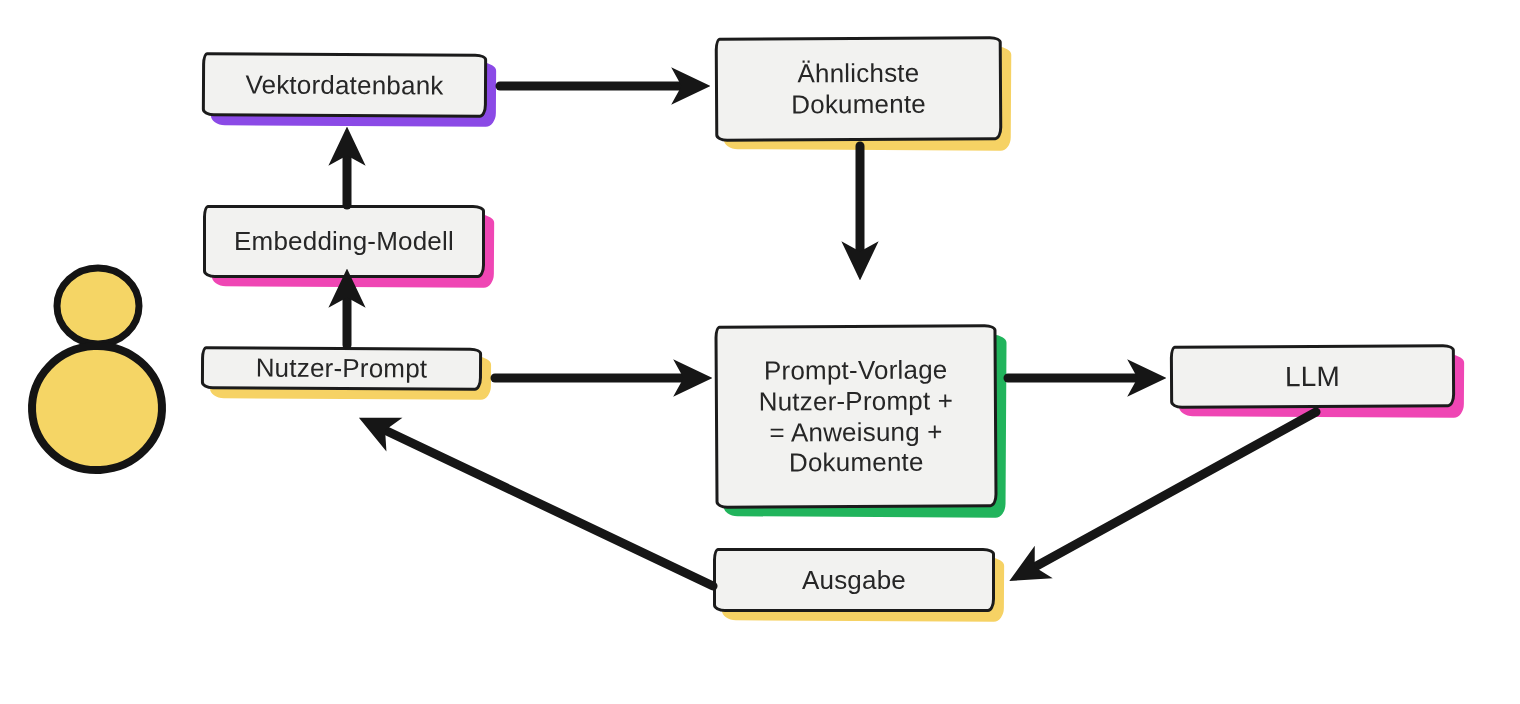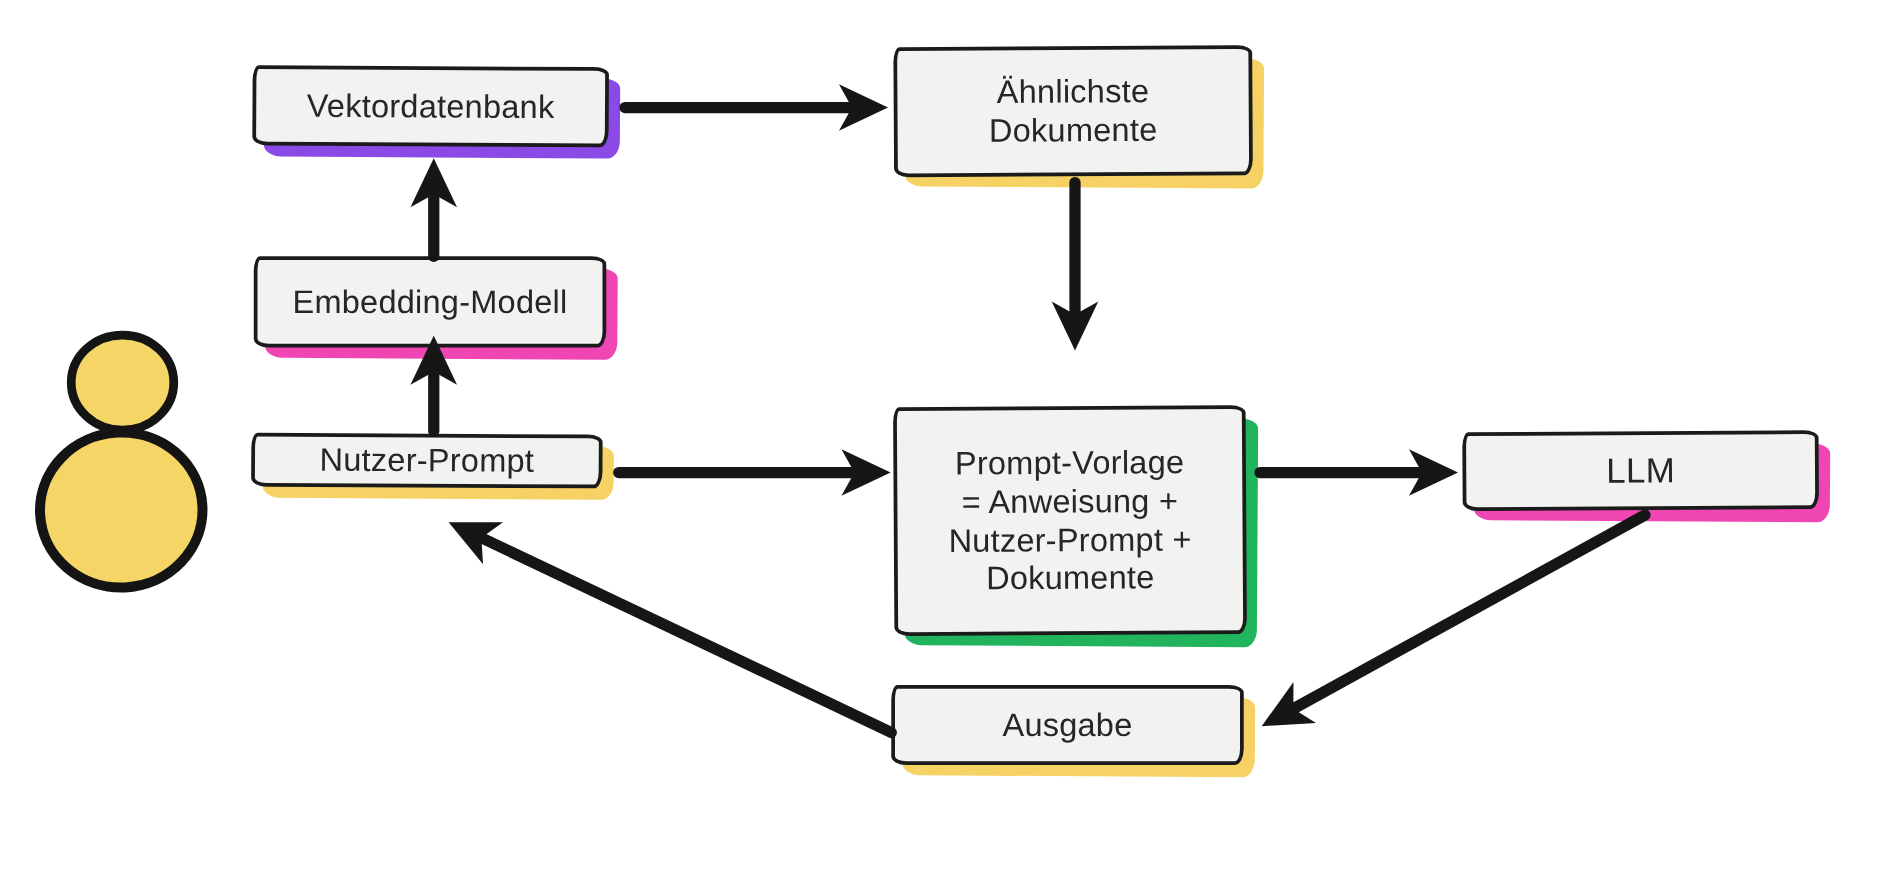--- a/index.html
+++ b/index.html
@@ -80,22 +80,22 @@
     <div class="node-shadow" style="background-color: rgb(246, 210, 100);"></div>
     <div class="node-box">
         <span>Nutzer-Prompt</span>
       </div>
   </div>
 
   <div class="node tilt-a" style="left:715px; top:285px; width:282px; height:183px;margin-top:40px;">
     <div class="node-shadow" style="background-color: rgb(33, 180, 92);"></div>
     <div class="node-box">
       <span>Prompt-Vorlage</span>
+      <span>Nutzer-Prompt +</span>
       <span>= Anweisung +</span>
-      <span>Nutzer-Prompt +</span>
       <span>Dokumente</span>
     </div>
   </div>
 
   <div class="node" style="left:713px; top:548px; width:282px; height:64px;">
     <div class="node-shadow" style="background-color: rgb(246, 210, 100);"></div>
     <div class="node-box">
         <span>Ausgabe</span>
       </div>
   </div>

